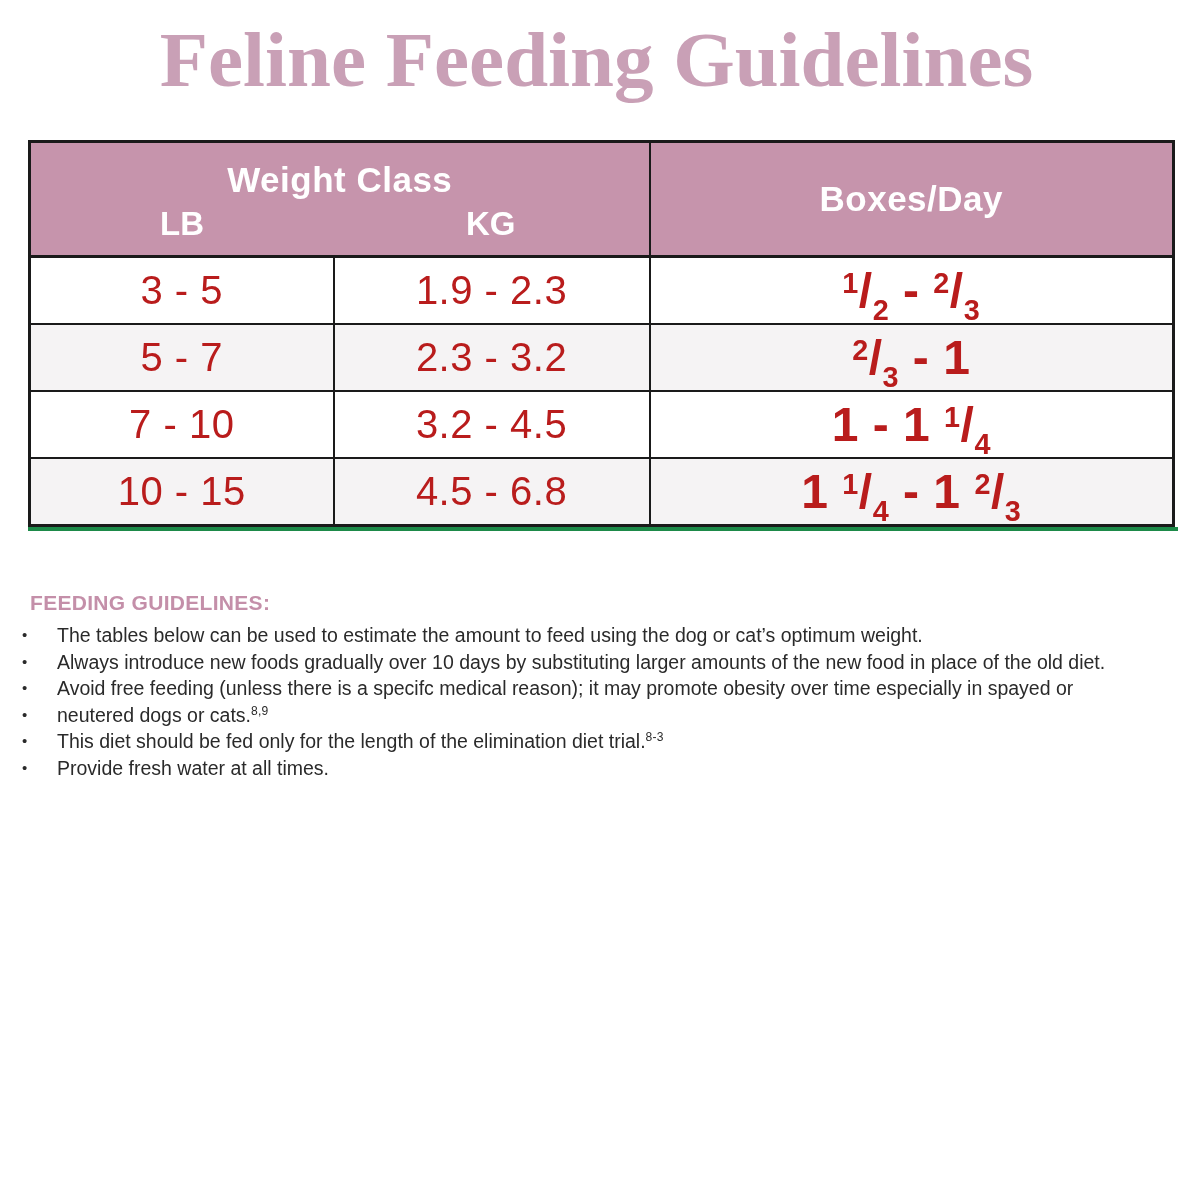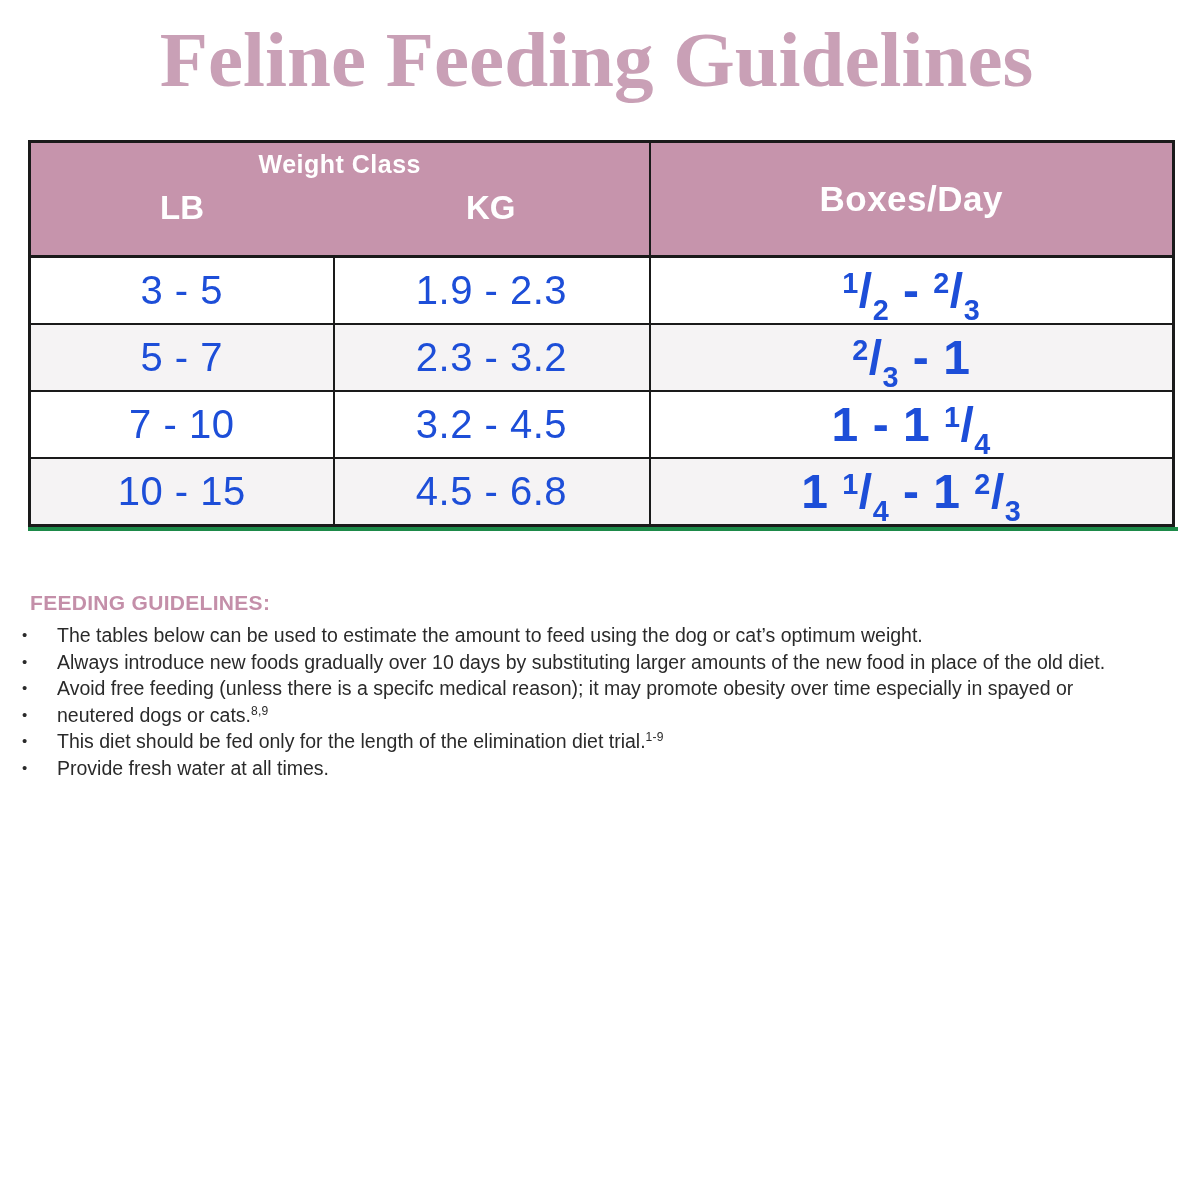--- a/index.html
+++ b/index.html
@@ -47,21 +47,22 @@
     background: #c694ac;
     color: #ffffff;
     font-weight: 700;
     border: 2px solid #1a1a1a;
     border-bottom: 3px solid #1a1a1a;
     padding: 0;
     vertical-align: top;
   }
   th.weight-class-th { height: 112px; }
   .wc-title {
-    font-size: 25px;
+    margin-top: 16px;
+    font-size: 35px;
     line-height: 42px;
     text-align: center;
     letter-spacing: 0.5px;
   }
   .sub-labels {
     display: flex;
     margin-top: 2px;
     font-size: 33px;
     line-height: 42px;
   }
@@ -75,21 +76,21 @@
     letter-spacing: 0.5px;
   }
 
   tbody td {
     border: 2px solid #1a1a1a;
     height: 65px;
     text-align: center;
     vertical-align: middle;
     padding: 0;
     font-size: 40px;
-    color: #1d4ed8;
+    color: #b91c1c;
     background: #ffffff;
     letter-spacing: 0.5px;
   }
   tbody tr:nth-child(even) td { background: #f5f3f4; }
   tbody td.boxes-cell {
     font-weight: 700;
     font-size: 48px;
   }
 
   .frac { display: inline-block; white-space: nowrap; }
@@ -194,17 +195,17 @@
 
   <div class="green-line"></div>
 
   <h2 class="guidelines-heading">FEEDING GUIDELINES:</h2>
 
   <ul class="guidelines-list">
       <li>The tables below can be used to estimate the amount to feed using the dog or cat’s optimum weight.</li>
       <li>Always introduce new foods gradually over 10 days by substituting larger amounts of the new food in place of the old diet.</li>
       <li>Avoid free feeding (unless there is a specifc medical reason); it may promote obesity over time especially in spayed or</li>
       <li>neutered dogs or cats.<sup>8,9</sup></li>
-      <li>This diet should be fed only for the length of the elimination diet trial.<sup>1-9</sup></li>
+      <li>This diet should be fed only for the length of the elimination diet trial.<sup>8-3</sup></li>
       <li>Provide fresh water at all times.</li>
     </ul>
 
 </div>
 
 </body></html>

